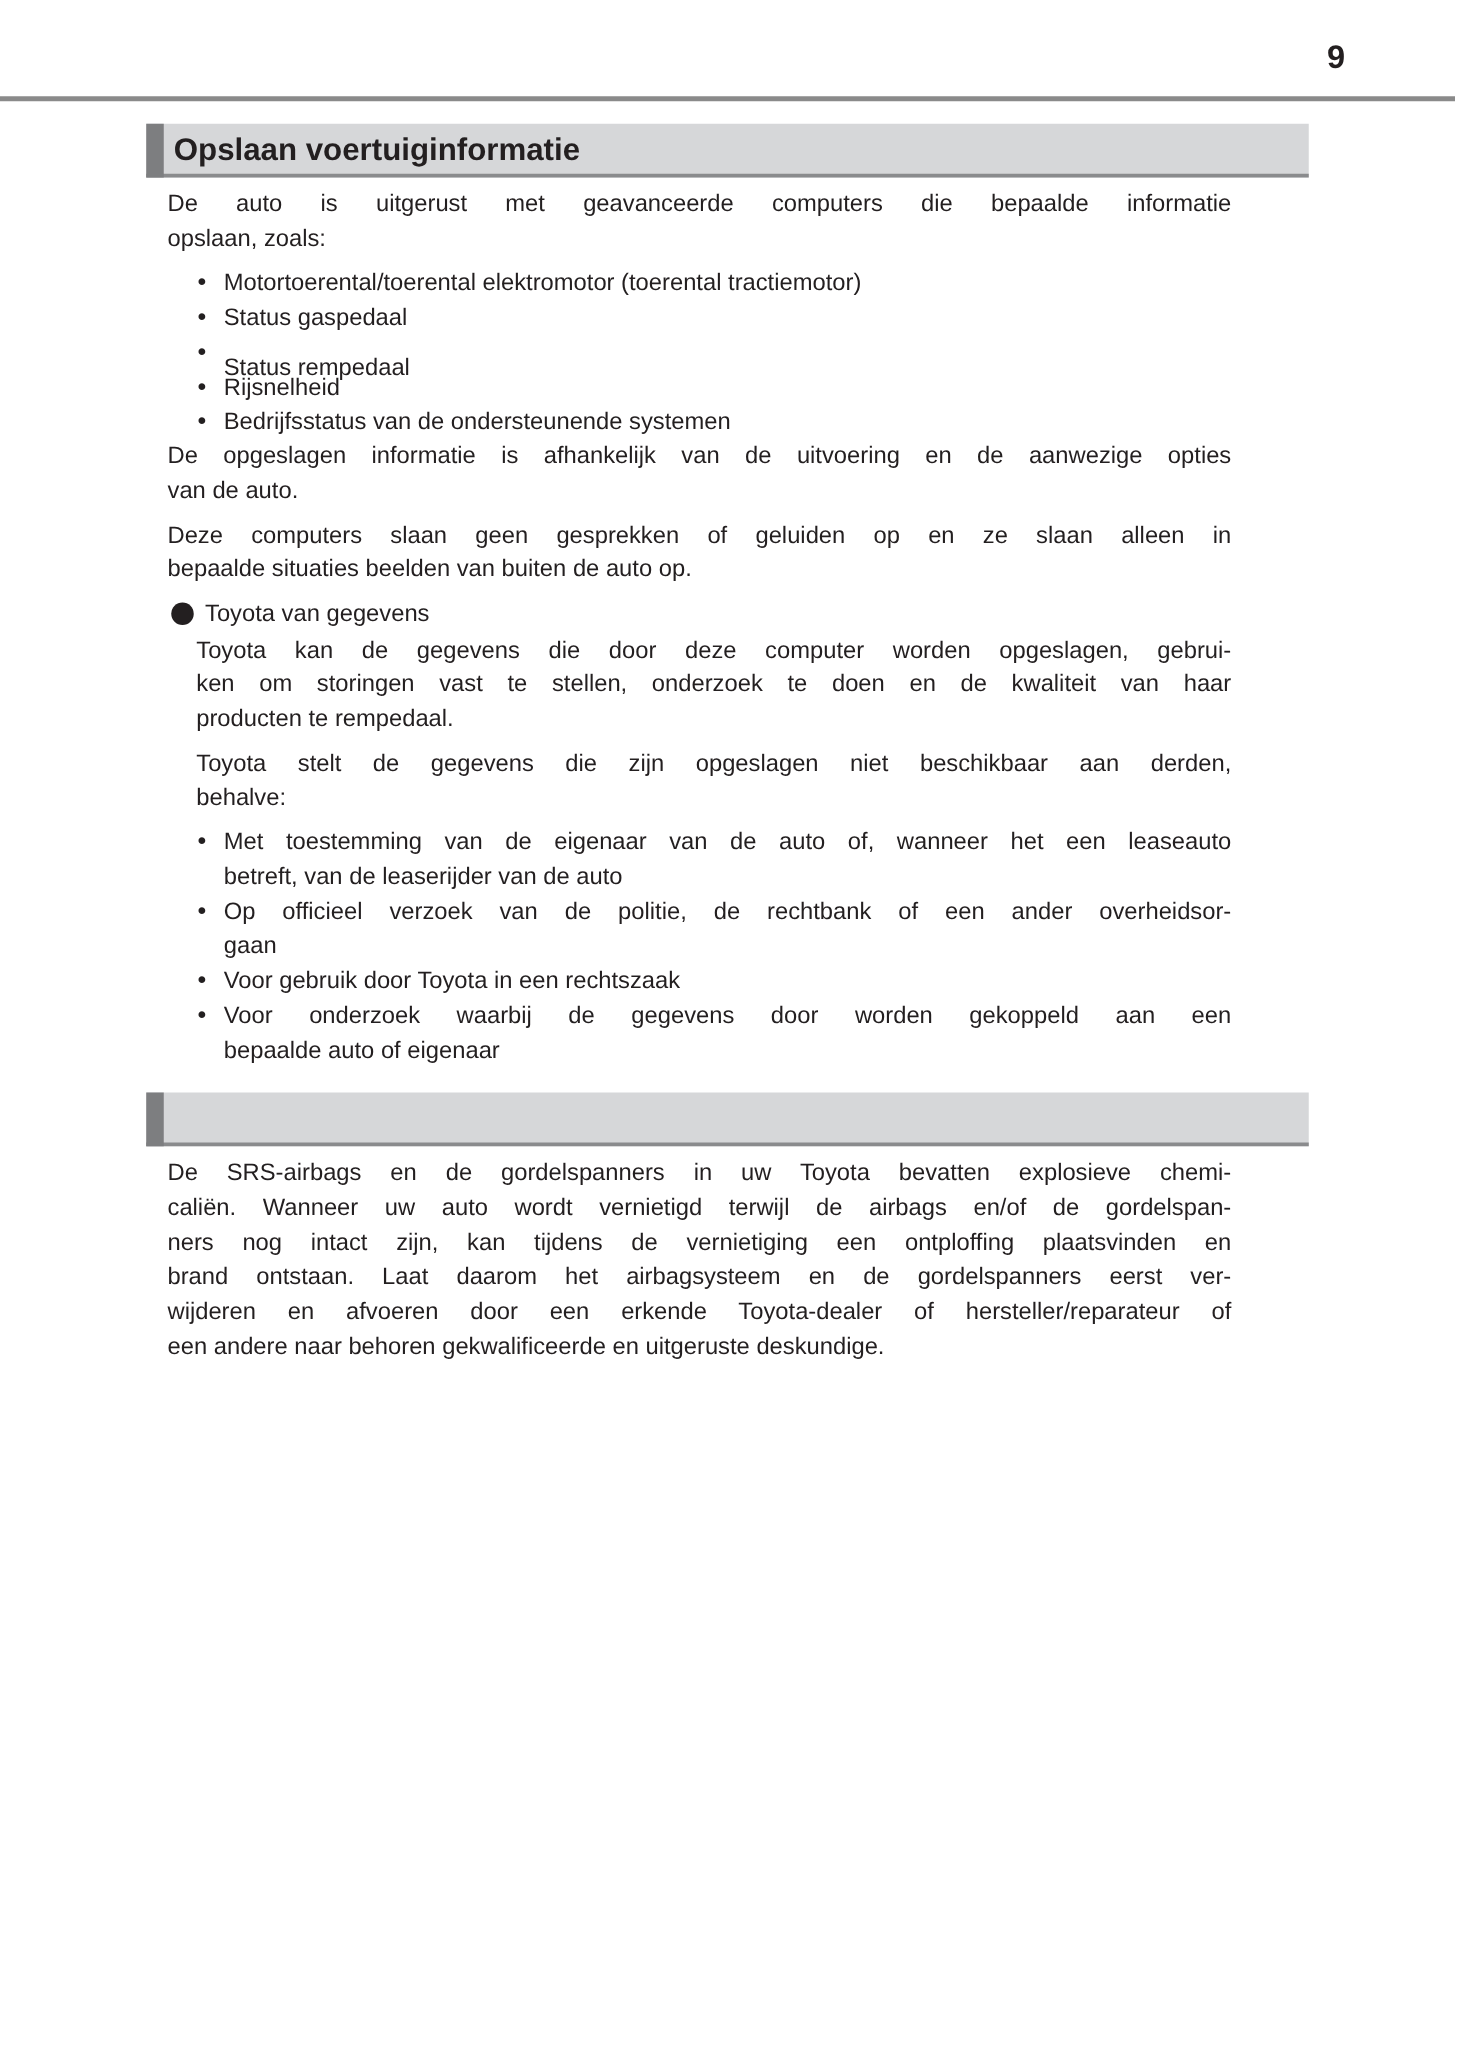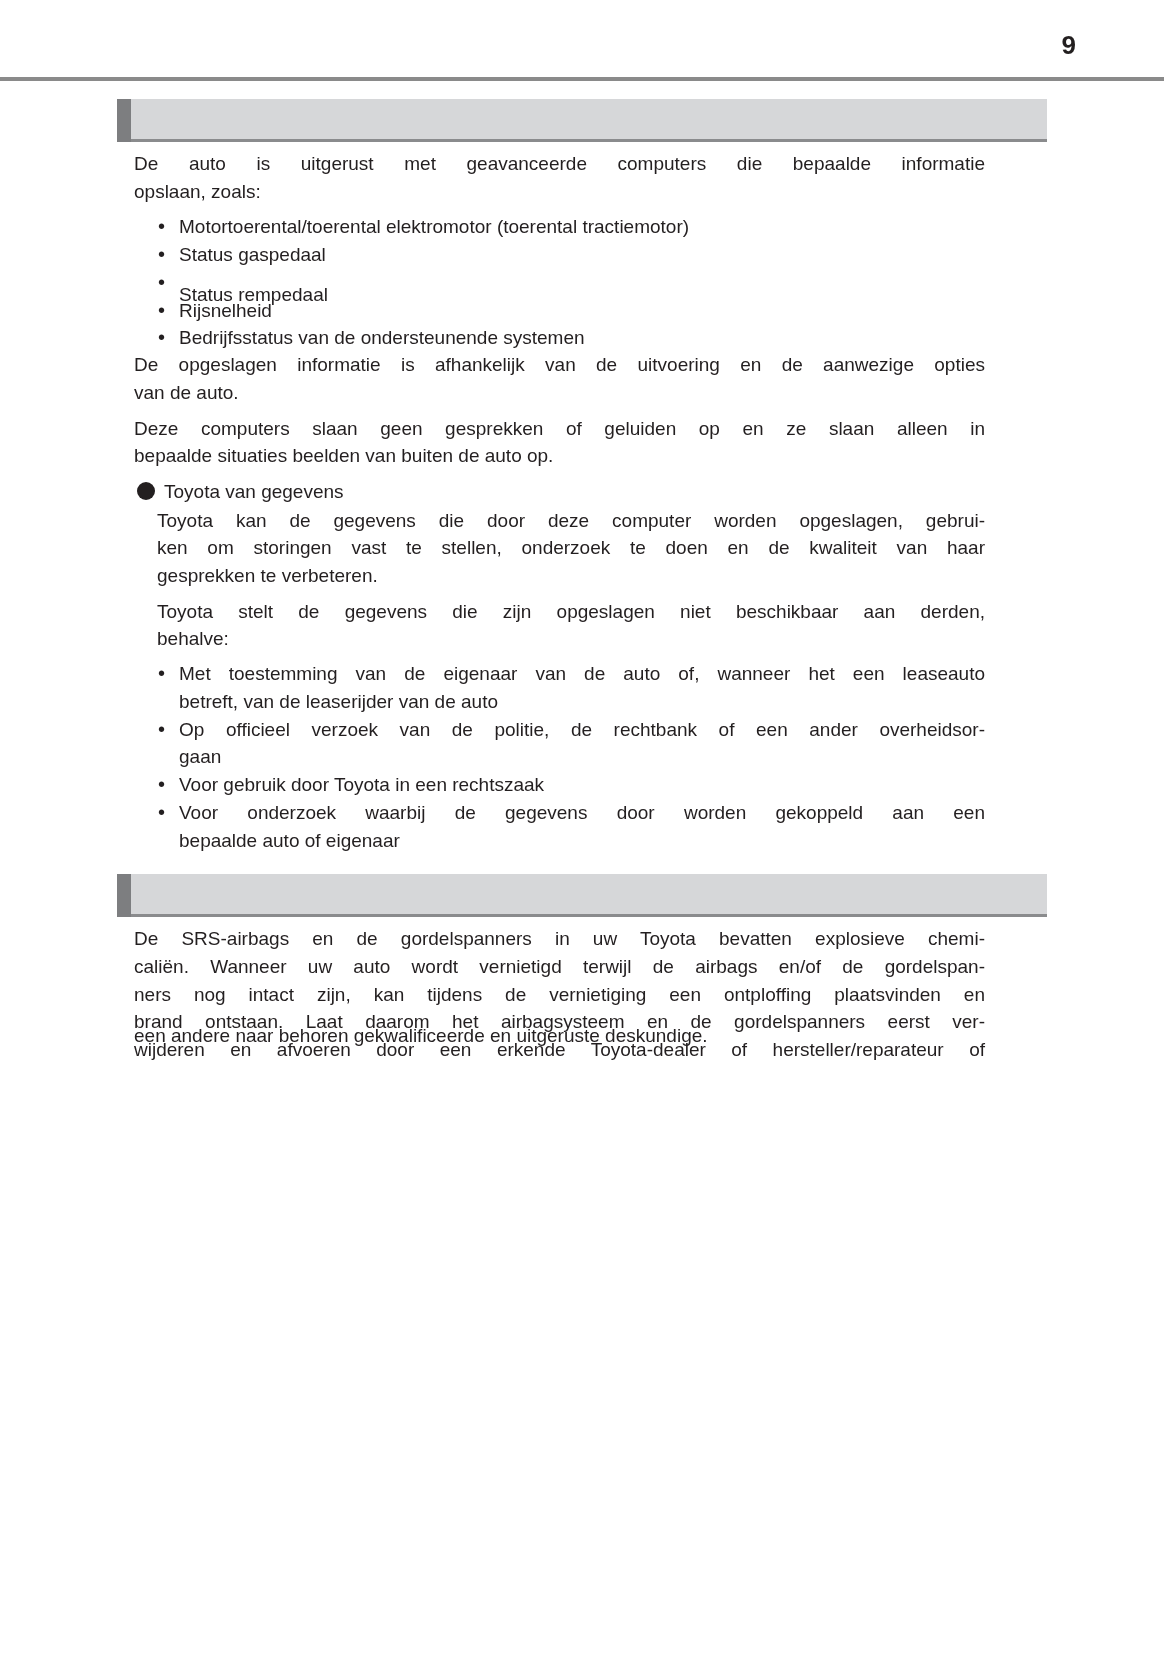--- a/index.html
+++ b/index.html
@@ -43,20 +43,21 @@
   }
 </style>
 </head>
 <body>
 
 <div class="page-number">9</div>
 <div class="top-rule"></div>
 
 <div class="section-header" style="top:99px;">
   <div class="accent"></div>
+  <div class="title">Opslaan voertuiginformatie</div>
 </div>
 
 <div class="line just" style="top:149px; left:134px; width:851px;">De auto is uitgerust met geavanceerde computers die bepaalde informatie</div>
 <div class="line" style="top:177px; left:134px;">opslaan, zoals:</div>
 
 <div>
   <div>
     <span class="bullet-dot" style="top:212px; left:158px;">•</span>
     <div class="line" style="top:212px; left:179px;">Motortoerental/toerental elektromotor (toerental tractiemotor)</div>
   </div>
@@ -82,21 +83,21 @@
 <div class="line" style="top:378px; left:134px;">van de auto.</div>
 
 <div class="line just" style="top:414px; left:134px; width:851px;">Deze computers slaan geen gesprekken of geluiden op en ze slaan alleen in</div>
 <div class="line" style="top:441px; left:134px;">bepaalde situaties beelden van buiten de auto op.</div>
 
 <div class="circle-bullet" style="top:482px; left:137px;"></div>
 <div class="line" style="top:477px; left:164px;">Toyota van gegevens</div>
 
 <div class="line just" style="top:506px; left:157px; width:828px;">Toyota kan de gegevens die door deze computer worden opgeslagen, gebrui-</div>
 <div class="line just" style="top:533px; left:157px; width:828px;">ken om storingen vast te stellen, onderzoek te doen en de kwaliteit van haar</div>
-<div class="line" style="top:561px; left:157px;">gesprekken te verbeteren.</div>
+<div class="line" style="top:561px; left:157px;">producten te rempedaal.</div>
 
 <div class="line just" style="top:597px; left:157px; width:828px;">Toyota stelt de gegevens die zijn opgeslagen niet beschikbaar aan derden,</div>
 <div class="line" style="top:624px; left:157px;">behalve:</div>
 
 <div>
   <div>
     <span class="bullet-dot" style="top:659px; left:158px;">•</span>
     <div class="line just" style="top:659px; left:179px; width:806px;">Met toestemming van de eigenaar van de auto of, wanneer het een leaseauto</div>
     <div class="line" style="top:687px; left:179px;">betreft, van de leaserijder van de auto</div>
   </div>
@@ -119,14 +120,14 @@
 <div class="section-header" style="top:874px;">
   <div class="accent"></div>
 </div>
 
 <div>
   <div class="line just" style="top:924px; left:134px; width:851px;">De SRS-airbags en de gordelspanners in uw Toyota bevatten explosieve chemi-</div>
   <div class="line just" style="top:952px; left:134px; width:851px;">caliën. Wanneer uw auto wordt vernietigd terwijl de airbags en/of de gordelspan-</div>
   <div class="line just" style="top:980px; left:134px; width:851px;">ners nog intact zijn, kan tijdens de vernietiging een ontploffing plaatsvinden en</div>
   <div class="line just" style="top:1007px; left:134px; width:851px;">brand ontstaan. Laat daarom het airbagsysteem en de gordelspanners eerst ver-</div>
   <div class="line just" style="top:1035px; left:134px; width:851px;">wijderen en afvoeren door een erkende Toyota-dealer of hersteller/reparateur of</div>
-  <div class="line" style="top:1021px; left:134px;">een andere naar behoren gekwalificeerde en uitgeruste deskundige.</div>
+  <div class="line" style="top:1063px; left:134px;">een andere naar behoren gekwalificeerde en uitgeruste deskundige.</div>
 </div>
 
 </body></html>

